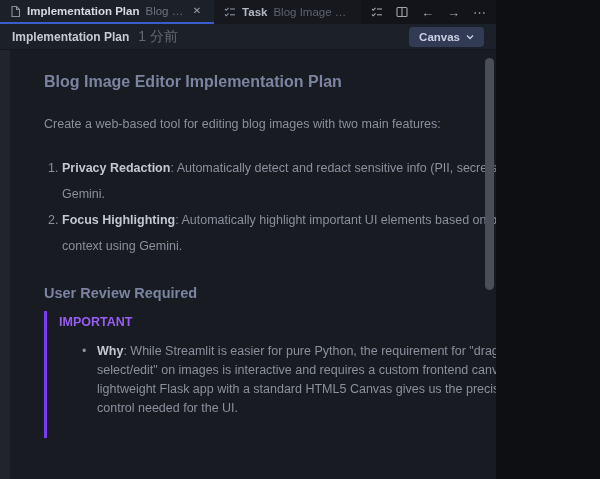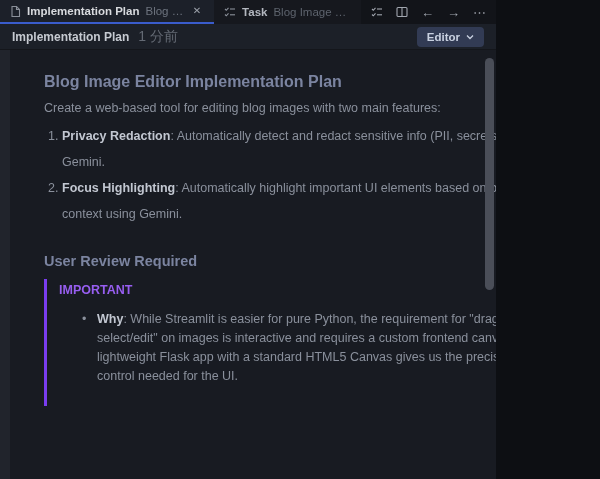--- a/index.html
+++ b/index.html
@@ -53,21 +53,21 @@
   
   .main { position:absolute; top:50px; left:0; right:0; bottom:0; background:#21242c; }
   .doc {
     position:absolute; left:10px; top:0; bottom:0; width:560px;
     background:#181b22; padding:20px 30px 0 34px; overflow:hidden;
     color:#8a909c; font-size:12.5px; line-height:21px;
   }
   .doc h1 { font-size:16px; line-height:24px; font-weight:700; color:#7b84a0; }
   .doc h2 { font-size:14.5px; line-height:18px; font-weight:700; color:#7b84a0;
             margin-top:25px; margin-bottom:9px; }
-  .doc p  { margin:4px 0; }
+  .doc p  { margin:20px 0; }
   .doc ol { margin:4px 0; padding-left:18px; }
   .doc ol li { line-height:26px; }
   .b, .doc strong { font-weight:700; color:#c2c7d1; }
   .callout {
     margin-top:7px; border-left:3px solid #7a3df0; padding:2px 0 2px 12px;
     line-height:19px;
   }
   .callout-label { font-weight:700; color:#975ef0; }
   .callout ul { list-style:none; margin-top:10px; margin-left:23px; }
   .callout ul li { position:relative; padding-left:15px; margin-bottom:18px; }
@@ -128,21 +128,21 @@
       <span class="act">←</span>
       <span class="act">→</span>
       <span class="act">⋯</span>
     </div>
   </div>
 
   <div class="header">
     <span class="header-title">Implementation Plan</span>
     <span class="header-time">1 分前</span>
     <button class="review-btn">
-      <span>Editor</span>
+      <span>Canvas</span>
       <svg width="8" height="6" viewBox="0 0 8 6" fill="none" stroke="#c9d1e1" stroke-width="1.3">
         <path d="M1 1.5 L4 4.5 L7 1.5"></path>
       </svg>
     </button>
   </div>
 
   <div class="main">
     <div class="doc">
       <h1>Blog Image Editor Implementation Plan</h1>
 

